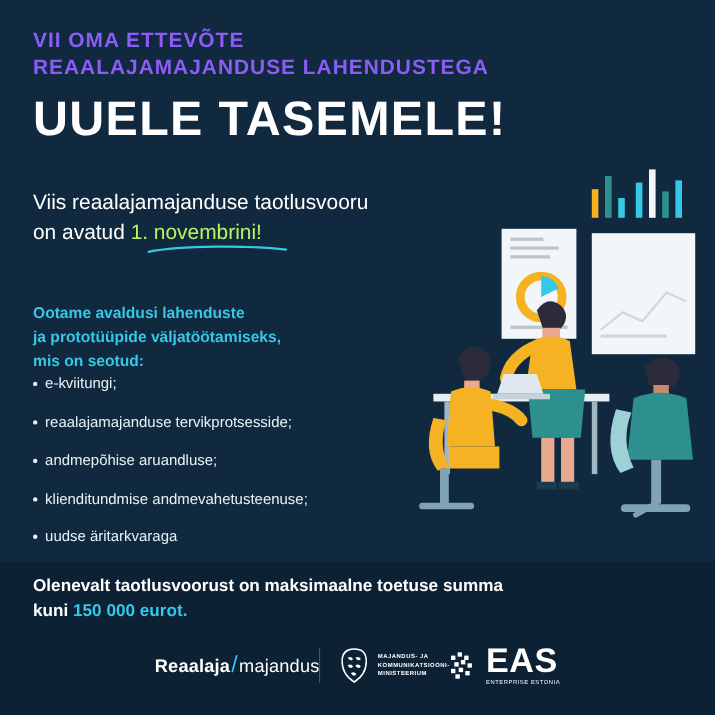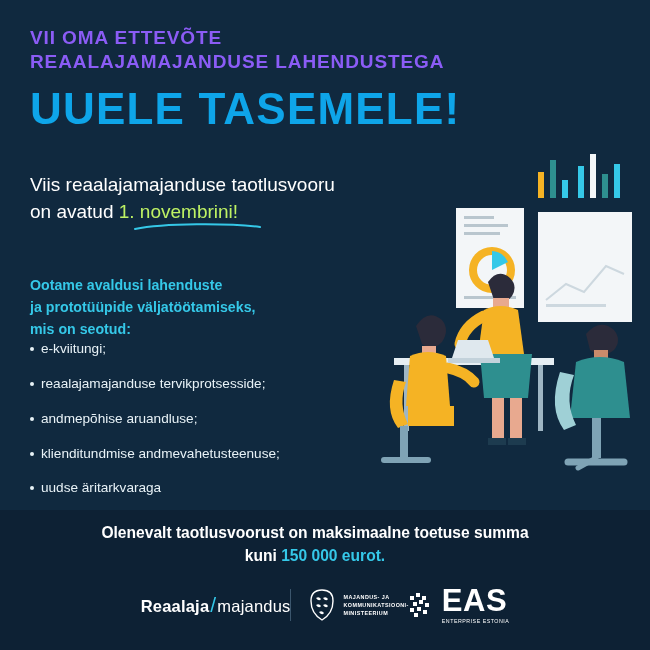--- a/index.html
+++ b/index.html
@@ -37,21 +37,21 @@
   }
   .hl1, .hl2 {
     color: #8b5cf6;
     font-size: 19px;
     font-weight: bold;
     letter-spacing: 0.9px;
     line-height: 1.28;
     text-transform: uppercase;
   }
   .hl3 {
-    color: #0ea5e9;
+    color: #ffffff;
     font-size: 44px;
     font-weight: bold;
     letter-spacing: 1.2px;
     line-height: 1.22;
     margin-top: 7px;
     text-transform: uppercase;
   }
 
   
   .subhead {
@@ -118,21 +118,20 @@
   
   .footnote {
     position: absolute;
     left: 30px;
     top: 522px;
     width: 570px;
     color: #ffffff;
     font-size: 15.6px;
     font-weight: bold;
     line-height: 1.45;
-    text-align: center;
   }
   .footnote .amount {
     color: #35c8e8;
   }
 
   
   .illustration {
     position: absolute;
     right: 0;
     top: 150px;

